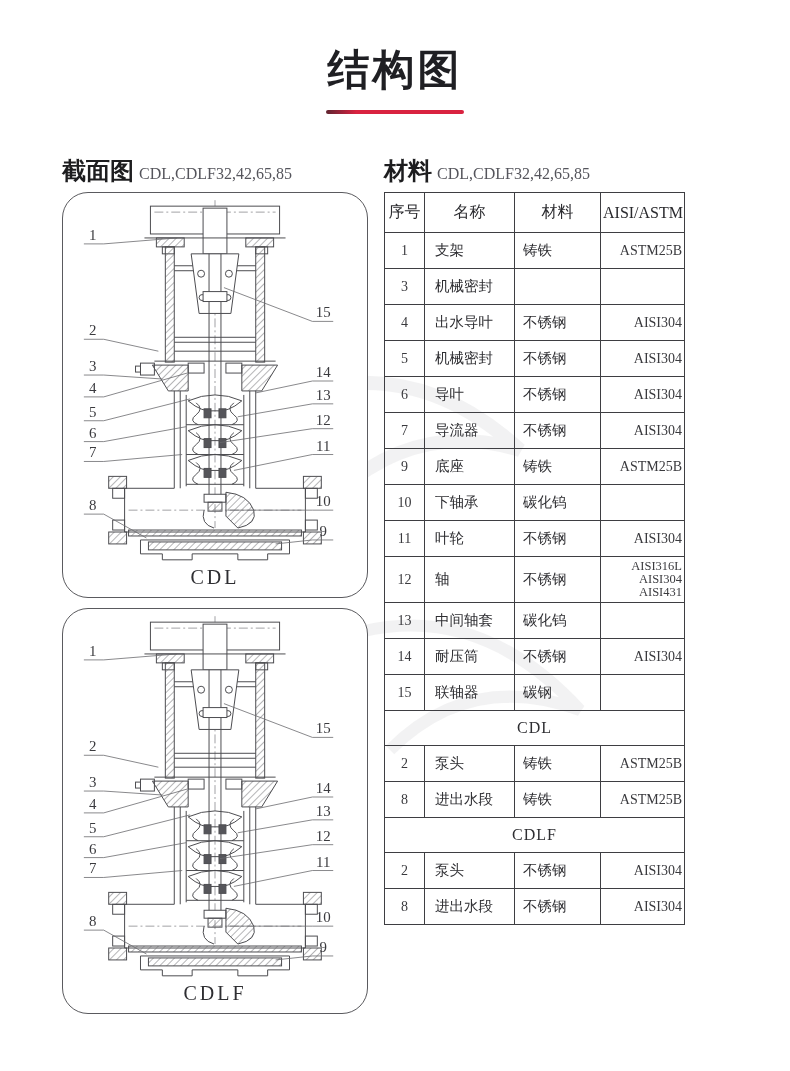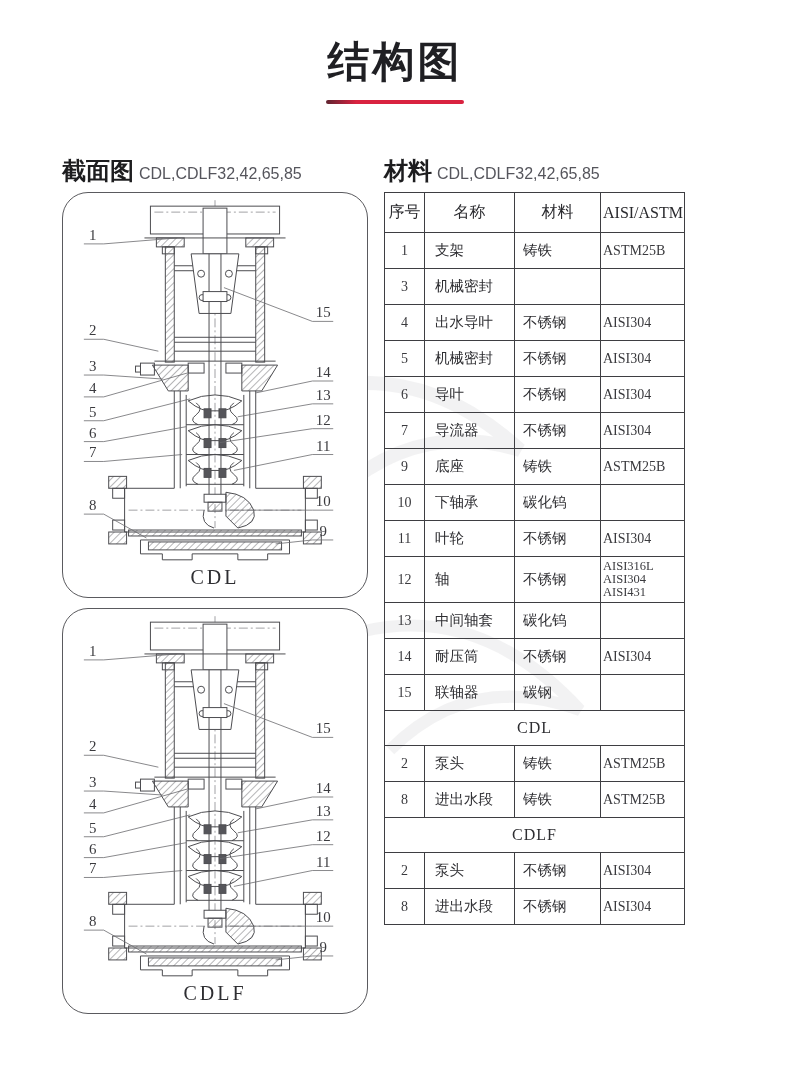--- a/index.html
+++ b/index.html
@@ -3,32 +3,32 @@
 <meta charset="utf-8">
 <style>
   html,body{margin:0;padding:0;background:#ffffff;}
   body{
     width:790px;height:1071px;position:relative;overflow:hidden;
     font-family:"Liberation Sans",sans-serif;color:#333;
   }
   
   .page-header{padding-top:30px;text-align:center;}
   .page-title{
-    margin:4px;font-size:42px;font-weight:900;letter-spacing:3px;
+    margin:12px;font-size:42px;font-weight:900;letter-spacing:3px;
     color:#1f1f23;font-family:"Liberation Sans",sans-serif;
   }
   .title-bar{width:138px;height:4px;margin:10px auto 0;border-radius:2px;background:#d92240;}
   
   .content{position:absolute;left:62px;top:160px;right:0;display:flex;}
   .left-col{width:308px;flex:none;}
   .right-col{width:302px;flex:none;margin-left:14px;}
   .col-heading{height:26px;line-height:22px;white-space:nowrap;}
   .col-heading .zh{font-weight:700;font-size:24px;color:#1d1d1f;}
   .col-heading .model{
-    font-family:Liberation Sans, sans-serif;font-size:16px;color:#55555c;margin-left:5px;
+    font-family:Liberation Serif, serif;font-size:16px;color:#55555c;margin-left:5px;
   }
   
   .panel{
     width:304px;height:404px;border:1.6px solid #5a5a5e;border-radius:26px;
     margin-top:6px;margin-bottom:10px;background:#fff;position:relative;
   }
   .panel svg.diagram{position:absolute;left:0;top:2px;}
   .panel .caption{
     position:absolute;left:0;right:0;bottom:8px;text-align:center;
     font-family:"Liberation Serif",serif;font-size:20px;letter-spacing:3px;color:#2e2e32;
@@ -47,21 +47,21 @@
   }
   table.materials th,table.materials td{
     border:1.4px solid #3e3e42;vertical-align:middle;
   }
   table.materials th{
     font-size:16px;font-weight:400;color:#2a2a2e;text-align:center;padding:9px 2px;
   }
   td.c-no{font-size:14px;text-align:center;padding:8px 2px;color:#3a3a3e;}
   td.c-name{font-size:14.5px;text-align:left;padding:8px 4px 8px 10px;color:#2e2e32;margin-left:44px;}
   td.c-mat{font-size:14.5px;text-align:left;padding:8px 4px 8px 8px;color:#2e2e32;margin-top:21px;}
-  td.c-std{font-size:14px;text-align:left;padding:8px 2px;color:#3a3a3e;margin-top:20px;}
+  td.c-std{font-size:14px;text-align:right;padding:8px 2px;color:#3a3a3e;margin-top:20px;}
   td.c-std.multi{font-size:12.5px;line-height:1.05;white-space:pre-line;padding:3px 2px;font-family:Liberation Serif, serif;}
   tr.section-row td{
     text-align:center;font-size:16px;letter-spacing:1px;padding:8px 2px;color:#2e2e32;
   }
   
   .smudge{position:absolute;pointer-events:none;opacity:.12;}
 </style>
 </head>
 <body>
 

